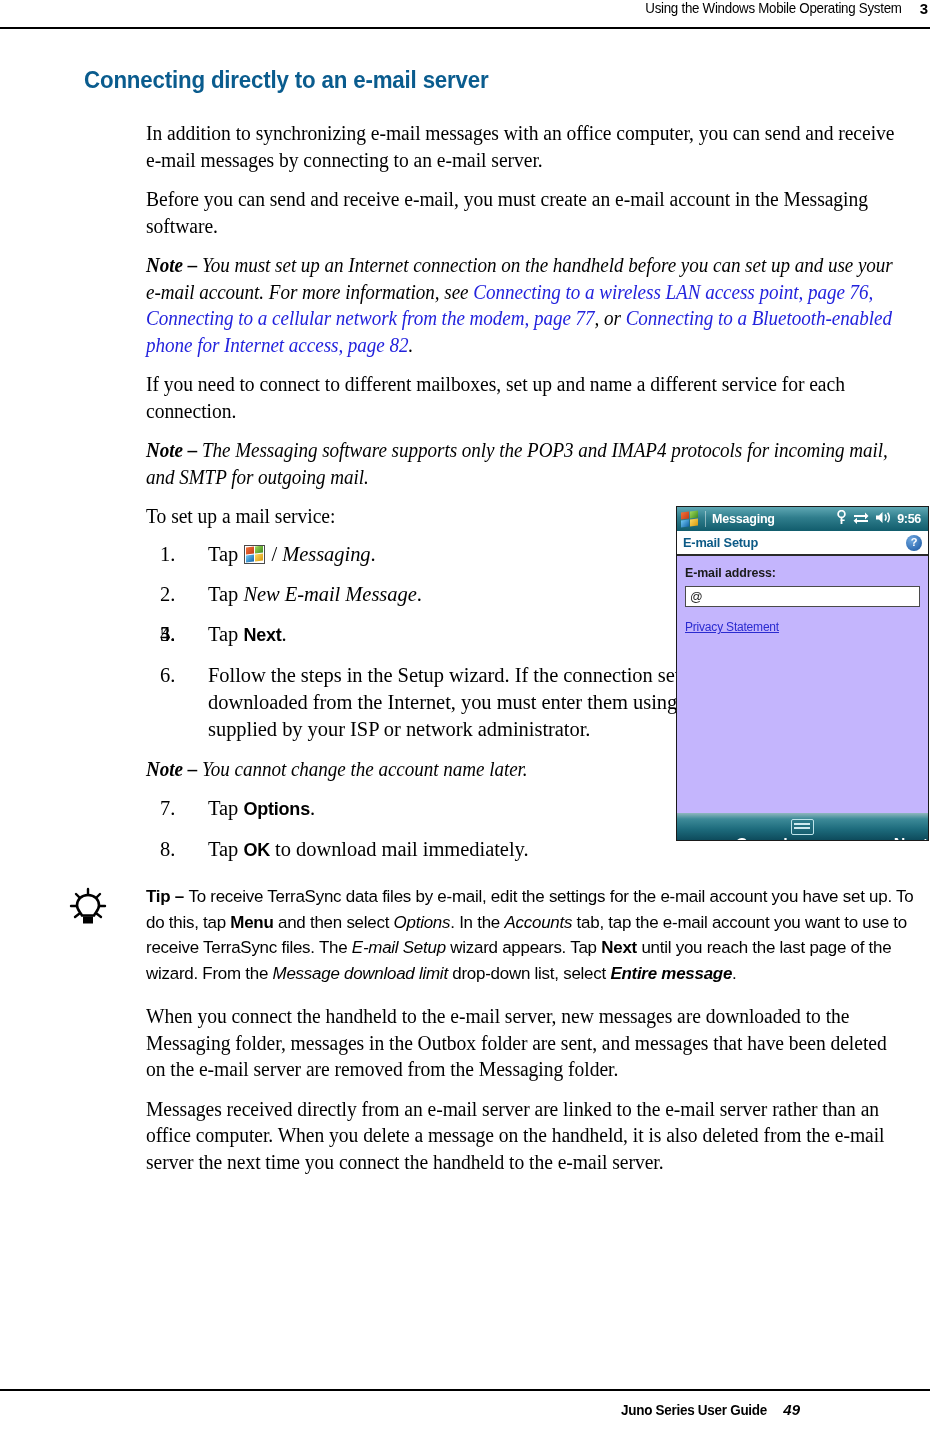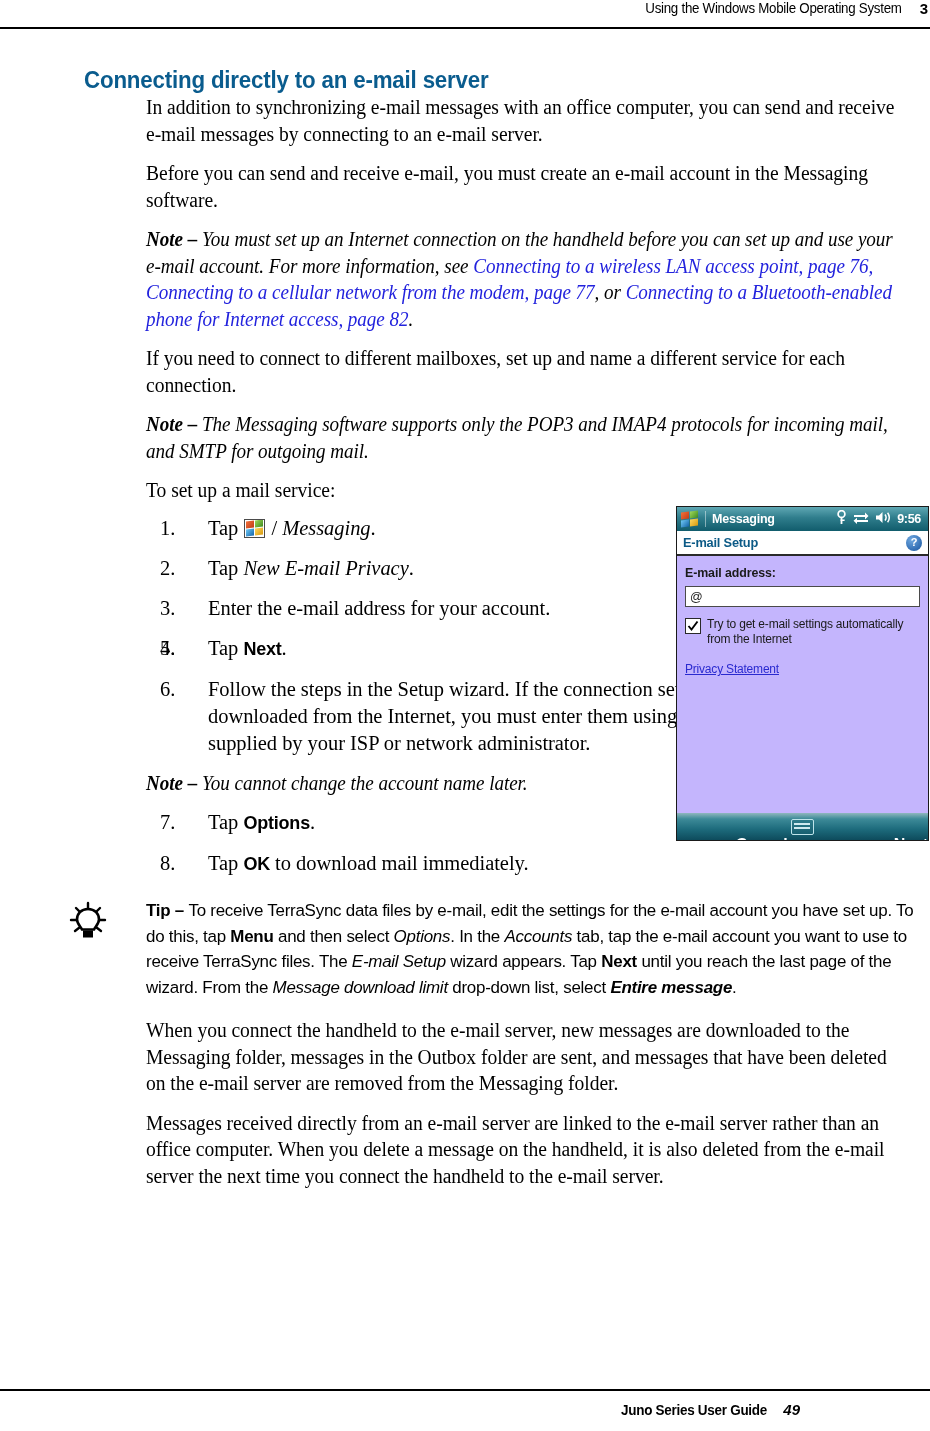--- a/index.html
+++ b/index.html
@@ -410,21 +410,21 @@
 <div class="page-header">
   <span class="header-title">Using the Windows Mobile Operating System</span>
   <span class="header-page-num">3</span>
 </div>
 <div class="header-rule"></div>
 
 <div class="content">
 
   <h1 class="h1">Connecting directly to an e-mail server</h1>
 
-  <div class="body-col" style="">
+  <div class="body-col" style="margin-top:26px;">
 
     <p class="body">In addition to synchronizing e-mail messages with an office computer, you can send and receive e-mail messages by connecting to an e-mail server.</p>
 
     <p class="body">Before you can send and receive e-mail, you must create an  e-mail account in the Messaging software.</p>
 
     <p class="note">
       <span class="note-lead">Note – </span><span>You must set up an Internet connection on the handheld before you can set up and use your e-mail account. For more information, see </span><span class="xref">Connecting to a wireless LAN access point, page 76</span><span class="xref">, </span><span class="xref">Connecting to a cellular network from the modem, page 77</span><span>, or </span><span class="xref">Connecting to a Bluetooth-enabled phone for Internet access, page 82</span><span>.</span>
     </p>
 
     <p class="body"> If you need to connect to different mailboxes, set up and name a different service for each connection.</p>
@@ -433,24 +433,24 @@
       <span class="note-lead">Note – </span><span>The Messaging software supports only the POP3 and IMAP4 protocols for incoming mail, and SMTP for outgoing mail.</span>
     </p>
 
     <p class="body tight">To set up a mail service:</p>
 
     <ol class="steps">
       <li>
         <span class="num">1.</span><span>Tap </span><span class="winlogo"><i class="q1"></i><i class="q2"></i><i class="q3"></i><i class="q4"></i></span><span> / </span><span class="ital">Messaging</span><span>.</span>
       </li>
       <li>
-        <span class="num">2.</span><span>Tap </span><span class="ital">New E-mail Privacy</span><span>.</span>
-      </li>
-      <li>
-        <span class="num">3.</span><span>Enter the e-mail address for your account.</span>
+        <span class="num">2.</span><span>Tap </span><span class="ital">New E-mail Message</span><span>.</span>
+      </li>
+      <li>
+        <span class="num">3.</span>
       </li>
       <li class="step-narrow">
         <span class="num">4.</span>
       </li>
       <li>
         <span class="num">5.</span><span>Tap </span><span class="ui-bold">Next</span><span>.</span>
       </li>
       <li>
         <span class="num">6.</span><span>Follow the steps in the Setup wizard. If the connection settings are not automatically downloaded from the Internet, you must enter them using the connection details supplied by your ISP or network administrator.</span>
       </li>
@@ -533,28 +533,20 @@
   <div class="dev-subbar">
     <span class="dev-subtitle">E-mail Setup</span>
     <span class="dev-help">?</span>
   </div>
 
   <div class="dev-body">
     <div class="dev-label">E-mail address:</div>
     <div class="dev-input">
       <span>@</span>
     </div>
-    <div class="dev-check-row">
-      <span class="dev-checkbox">
-        <svg width="12" height="12" viewBox="0 0 12 12">
-            <path d="M1.5 6 L4.5 9.5 L10.5 1.5" fill="none" stroke="#000" stroke-width="1.9"></path>
-          </svg>
-      </span>
-      <span class="dev-check-text">Try to get e-mail settings automatically from the Internet</span>
-    </div>
     <a class="dev-link">Privacy Statement</a>
   </div>
 
   <div class="dev-softbar">
     <span class="dev-soft-left">Cancel</span>
     <span class="dev-soft-mid">
         <span class="dev-kbd"></span>
       </span>
     <span class="dev-soft-right">Next</span>
   </div>

